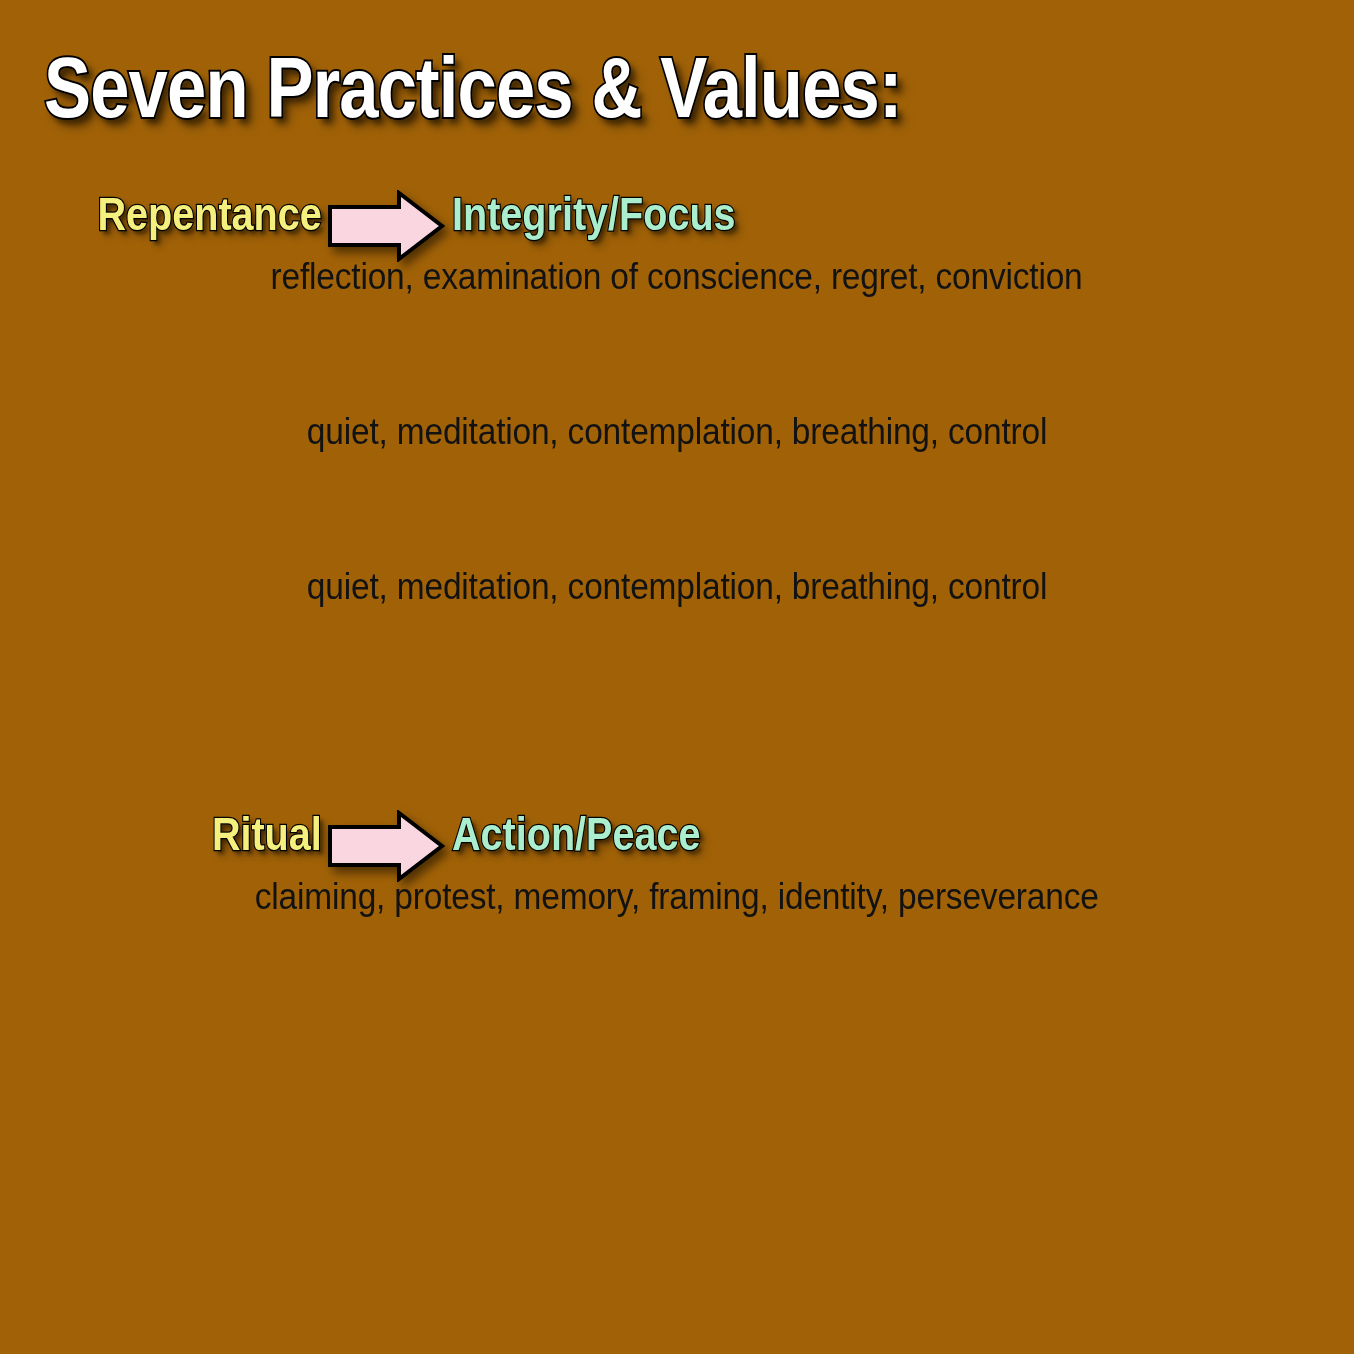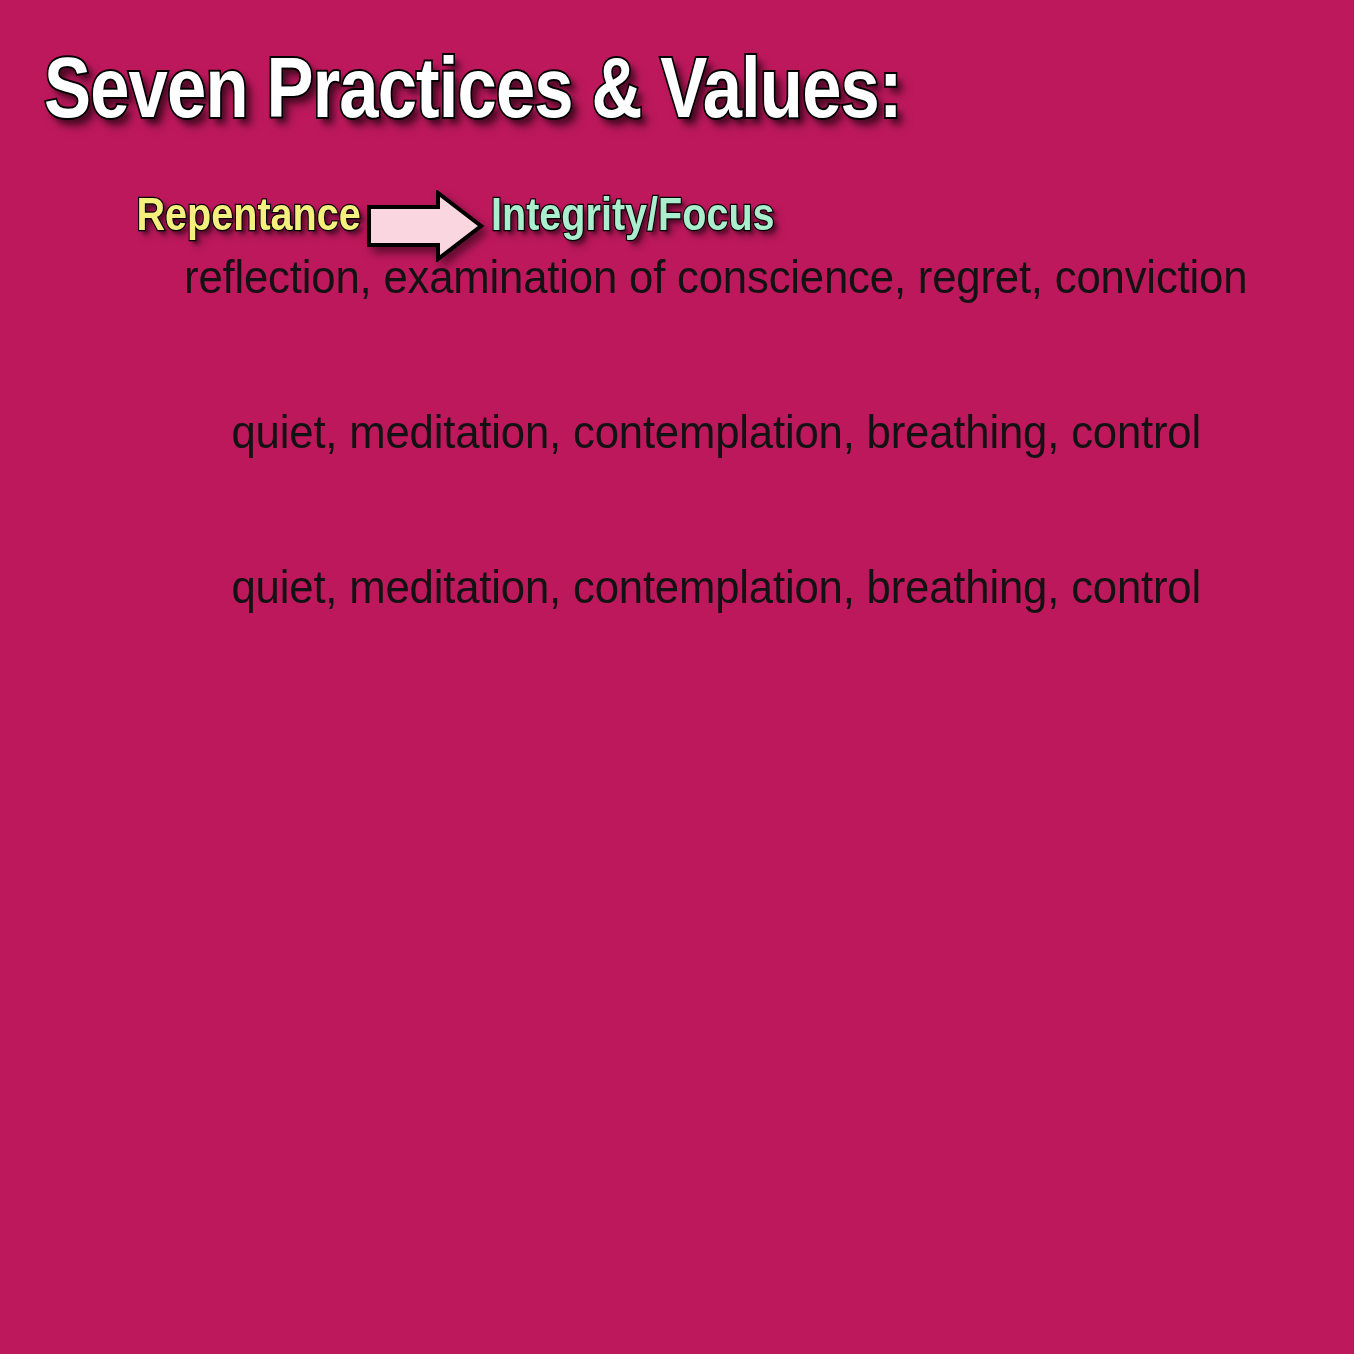--- a/index.html
+++ b/index.html
@@ -13,21 +13,21 @@
     height: 1354px;
     overflow: hidden;
     font-family: "Liberation Sans", "DejaVu Sans", sans-serif;
     position: relative;
   }
 
   #slide {
     position: relative;
     width: 1354px;
     height: 1354px;
-    background: #be185d;
+    background: #a16207;
   }
 
   
   .title {
     position: absolute;
     left: 44px;
     top: 44px;
     font-family: "Liberation Sans Narrow", "Liberation Sans", sans-serif;
     font-weight: bold;
     font-size: 86px;
@@ -49,21 +49,20 @@
     position: absolute;
     left: 0;
     top: 186px;
     width: 1354px;
   }
 
   .row {
     position: relative;
     width: 1292px;
     height: 155px;
-    margin-left: 39px;
   }
 
   
   .pair {
     position: absolute;
     left: 0;
     top: 0;
     width: 1354px;
     height: 86px;
   }
@@ -115,21 +114,21 @@
 
   
   .desc {
     position: absolute;
     top: 62px;
     left: 0;
     width: 1354px;
     text-align: center;
     font-family: "Liberation Sans Narrow", "Liberation Sans", sans-serif;
     font-weight: normal;
-    font-size: 47px;
+    font-size: 36px;
     line-height: 58px;
     color: #121212;
     white-space: nowrap;
     letter-spacing: -0.2px;
   }
   .desc span {
     display: inline-block;
     transform: scaleX(0.93);
     transform-origin: center center;
   }
@@ -162,15 +161,27 @@
     </div>
 
     <div class="row">
       <div class="desc"><span>quiet, meditation, contemplation, breathing, control</span></div>
     </div>
 
     <div class="row">
     </div>
 
 
+    <div class="row">
+      <div class="pair">
+        <div class="practice">Ritual</div>
+        <div class="arrow-wrap">
+          <svg viewBox="0 0 118 72" xmlns="http://www.w3.org/2000/svg">
+            <polygon points="3,17 72,17 72,3 115,36 72,69 72,55 3,55" fill="#fad7e0" stroke="#000000" stroke-width="4" stroke-linejoin="miter"></polygon>
+          </svg>
+        </div>
+        <div class="value">Action/Peace</div>
+      </div>
+      <div class="desc"><span>claiming, protest, memory, framing, identity, perseverance</span></div>
+    </div>
 
   </div>
 </div>
 
 </body></html>

